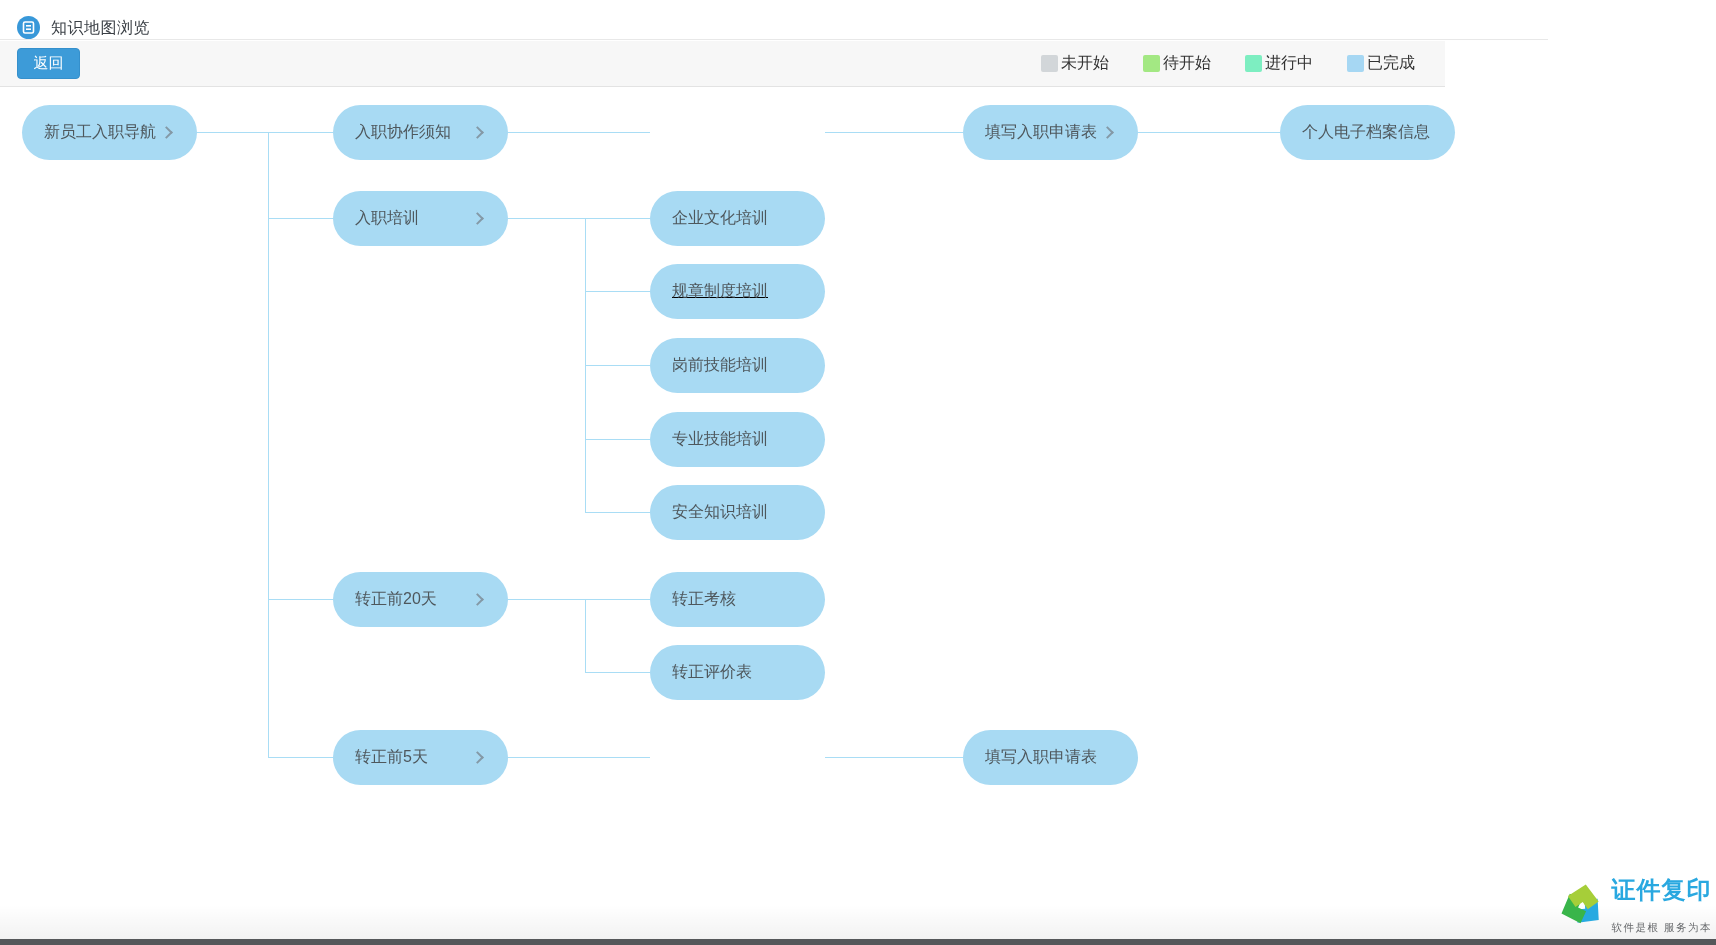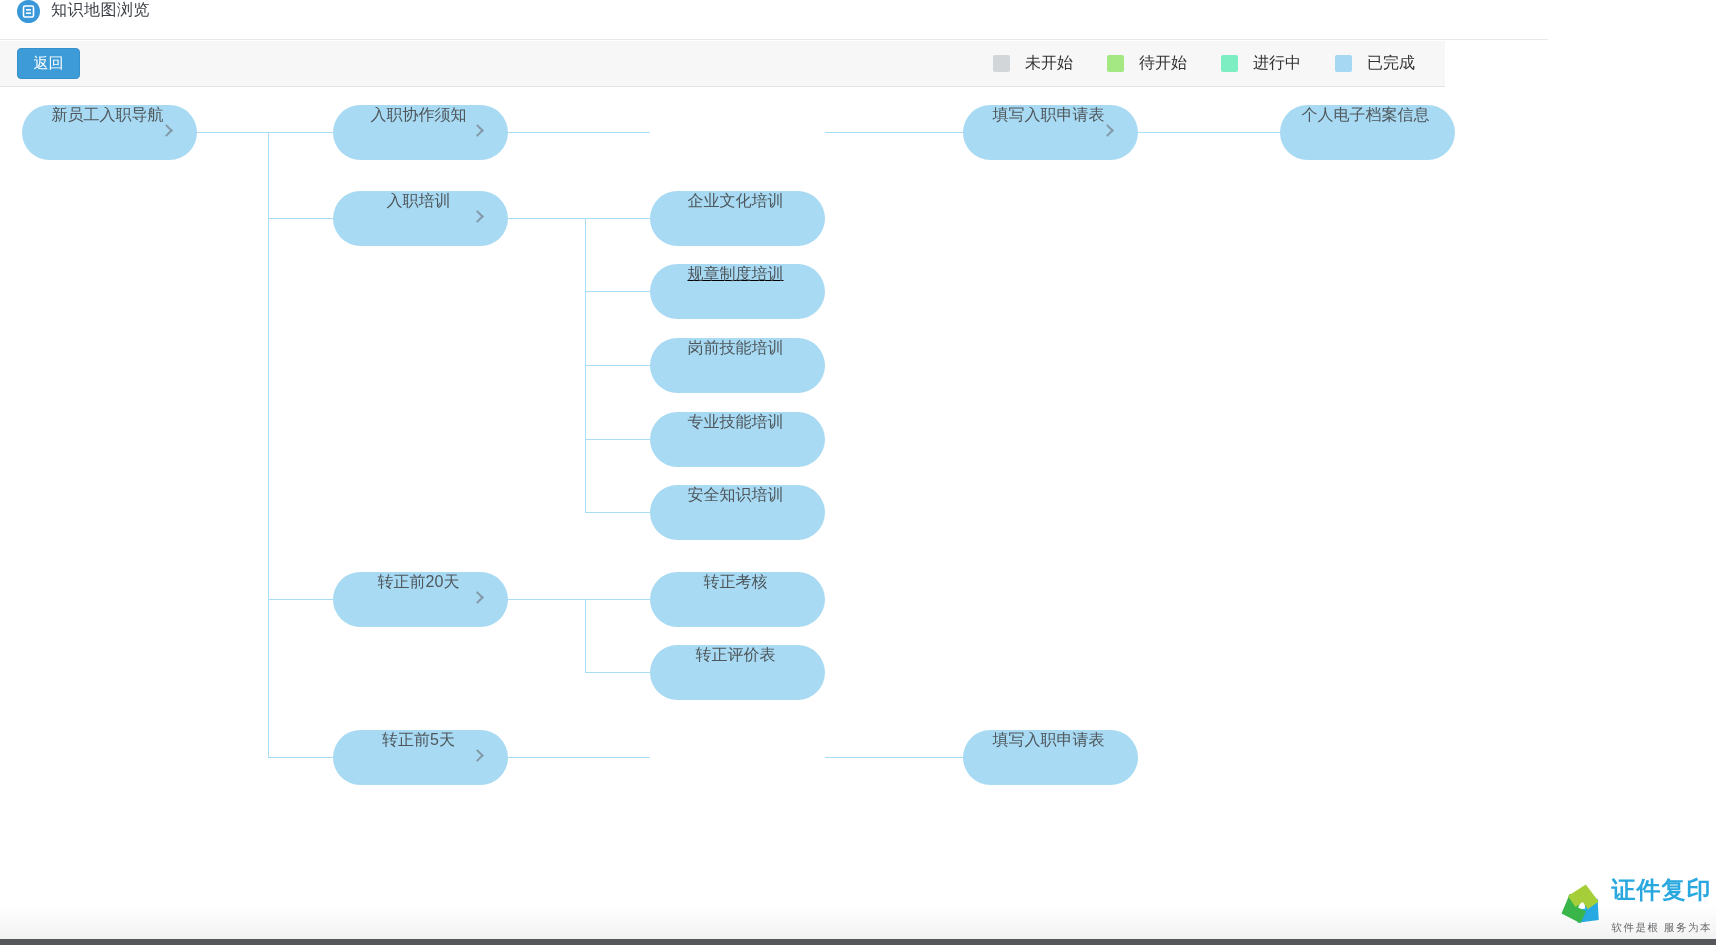--- a/index.html
+++ b/index.html
@@ -1,41 +1,41 @@
 <!DOCTYPE html>
 <html><head>
 <meta charset="utf-8">
 <style>
   * { margin:0; padding:0; box-sizing:border-box; }
   html,body { width:1716px; height:945px; overflow:hidden; background:#fff;
     font-family:"Liberation Sans","DejaVu Sans",sans-serif; }
 
   
   .titlebar { position:absolute; left:0; top:0; width:1548px; height:40px;
-    background:#fff; border-bottom:1px solid #e8e8e8; display:flex; align-items:flex-start; }
+    background:#fff; border-bottom:1px solid #e8e8e8; display:flex; align-items:flex-end; }
   .app-icon { width:23px; height:23px; border-radius:50%; background:#3898d9;
     margin-left:17px; display:flex; align-items:center; justify-content:center; flex:0 0 auto; }
   .titlebar h1 { font-size:16px; font-weight:400; color:#3a3f45; margin-left:11px; letter-spacing:0.5px; }
 
   
   .toolbar { position:absolute; left:0; top:41px; width:1445px; height:46px;
     background:#f7f7f7; border-bottom:1px solid #e3e3e3; display:flex; align-items:center; }
   .back-btn { margin-left:17px; width:63px; height:31px; background:#3d9bd8;
     border:1px solid #3590cc; border-radius:4px; color:#fff; font-size:15px;
     display:flex; align-items:center; justify-content:center; cursor:pointer; }
   .legend { margin-left:auto; display:flex; align-items:center; gap:34px; padding-right:30px; }
-  .legend-item { display:flex; align-items:center; gap:15px; }
+  .legend-item { display:flex; align-items:center; gap:3px; }
   .legend-swatch { width:17px; height:17px; border-radius:2px; }
   .legend-label { font-size:16px; color:#333; }
 
   
   .map { position:absolute; left:0; top:88px; width:1716px; height:851px; background:#fff; }
   .node { position:absolute; height:55px; width:175px; background:#a8daf3;
     border-radius:28px; display:flex; align-items:center; padding:0 26px 0 22px;
-    cursor:pointer;flex-direction:column; }
+    cursor:pointer; }
   .node-label { font-size:16px; color:#4e575c; white-space:nowrap; }
   .chev { margin-left:auto; width:9px; height:9px; border-top:2px solid #8499a6;
     border-right:2px solid #8499a6; transform:rotate(45deg); flex:0 0 auto; }
   .hline { position:absolute; height:1px; background:#a9ddf5; }
   .vline { position:absolute; width:1px; background:#a9ddf5; }
 
   
   .page-bottom-bar { position:absolute; left:0; bottom:0; width:1716px; height:6px; background:#55575a; }
   .bottom-shade { position:absolute; left:0; bottom:6px; width:1716px; height:34px;
     background:linear-gradient(to bottom, rgba(0,0,0,0), rgba(0,0,0,0.05)); pointer-events:none; }

